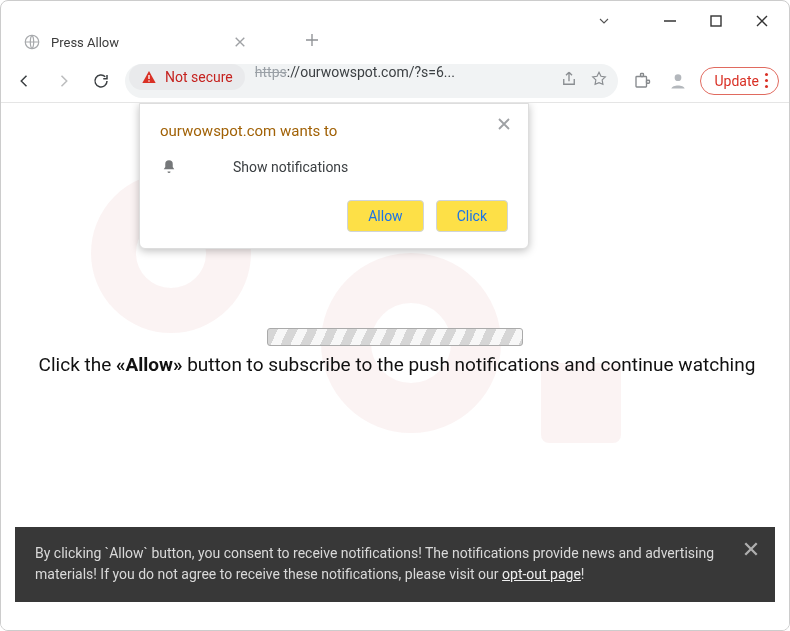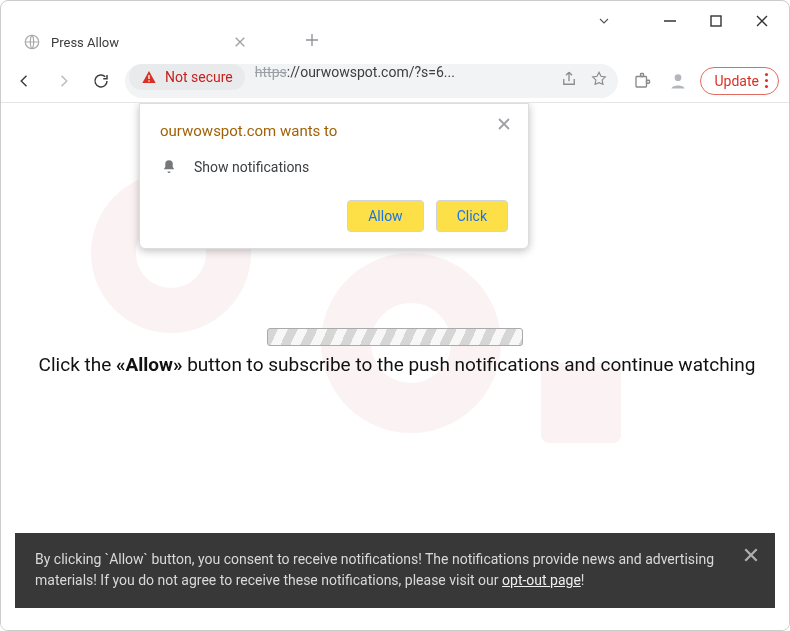--- a/index.html
+++ b/index.html
@@ -53,27 +53,27 @@
   background: repeating-linear-gradient(115deg, #d6d6d6 0 9px, #f7f7f7 9px 18px); z-index:2; }
 
 .instruction { position: absolute; left: 4px; right: 0; top: 250px; text-align: center; font-size: 19px; color: #111; padding: 0 32px; z-index: 2; }
 .instruction b { font-weight: 700; }
 
 
 .perm-popup { position: absolute; left: 138px; top: 0px; width: 390px; background: #fff; box-shadow: 0 2px 8px rgba(0,0,0,.25); border: 1px solid #ddd; border-radius: 0 0 6px 6px; padding: 18px 20px 16px 20px; z-index: 10; }
 .perm-title { font-size: 15px; color: #a16207; margin-bottom: 18px; }
 .perm-row { display: flex; align-items: center; gap: 16px; margin-bottom: 24px; }
 .perm-row .bell { width: 18px; height: 18px; opacity: .7; }
-.perm-row .txt { font-size: 14px; color: #3c4043; }
+.perm-row .txt { font-size: 14px; color: #3c4043; margin-left: 39px; }
 .perm-buttons { display: flex; justify-content: flex-end; gap: 12px; }
 .perm-btn { border: 1px solid #cfd4da; background: #fde047; color: #1a73e8; font-size: 14px; padding: 7px 20px; border-radius: 4px; cursor: pointer; }
 .perm-close { position: absolute; right: 14px; top: 10px; width: 20px; height: 20px; display:flex; align-items:center; justify-content:center; opacity:.6; cursor: pointer;}
 
 
-.consent { position: absolute; left: 14px; right: 14px; bottom: 22px; background: #383838; color: #d9d9d9; padding: 16px 50px 16px 20px; font-size: 14px; line-height: 1.55; z-index: 5; }
+.consent { position: absolute; left: 14px; right: 14px; bottom: 28px; background: #383838; color: #d9d9d9; padding: 16px 50px 16px 20px; font-size: 14px; line-height: 1.55; z-index: 5; }
 .consent a { color: #eee; text-decoration: underline; }
 .consent .x { position: absolute; right: 14px; top: 14px; width: 18px; height: 18px; cursor: pointer; opacity: .8; }
 
 svg { display: block; }
 </style>
 </head>
 <body>
 
 <div class="titlebar">
   <div class="win-chevron">

